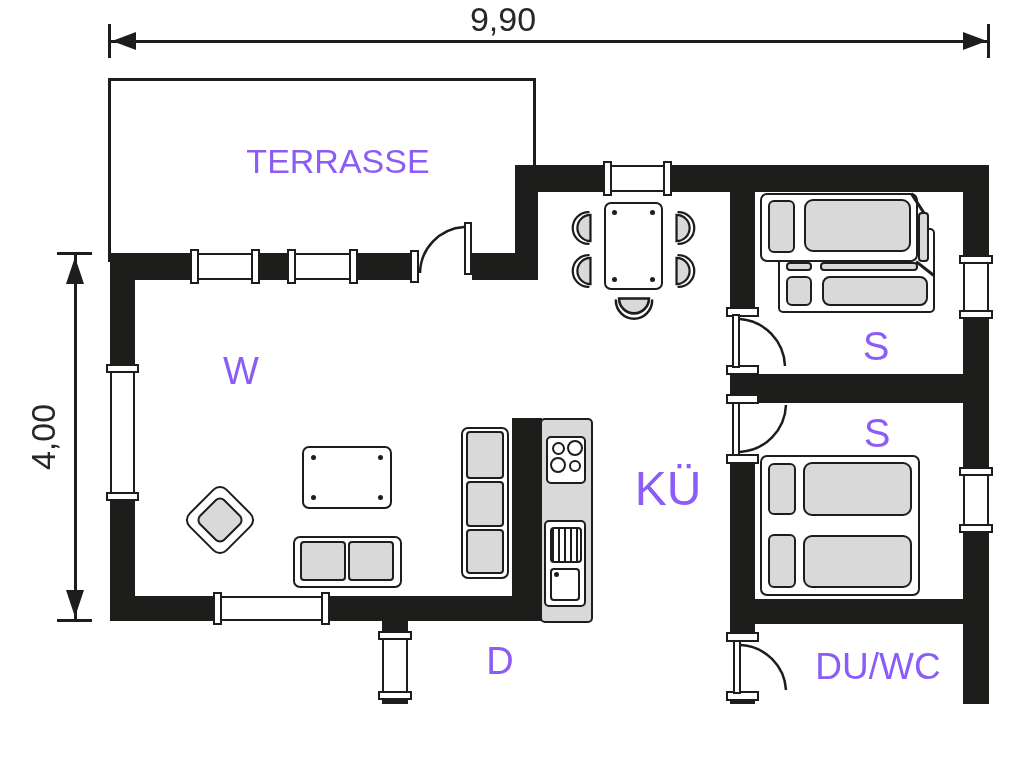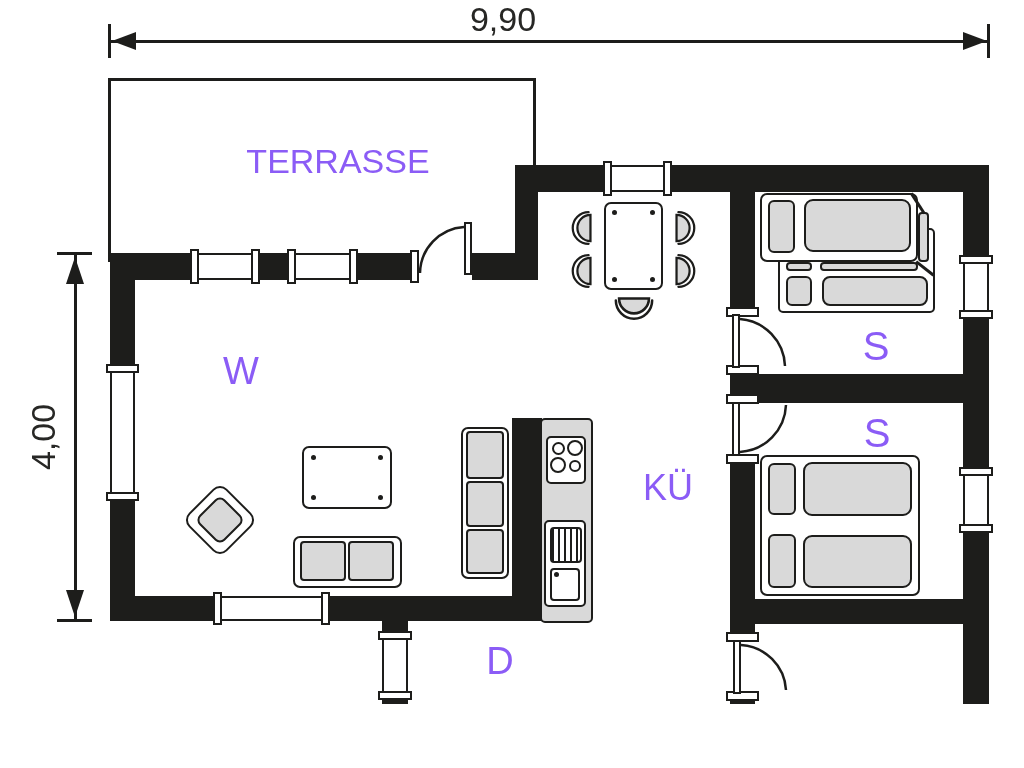--- a/index.html
+++ b/index.html
@@ -226,18 +226,19 @@
 
   <div class="dim-line" style="left:74px;top:254px;width:2.5px;height:366px;"></div>
   <div class="dim-tick" style="left:57px;top:252px;width:35px;height:2.5px;"></div>
   <div class="dim-tick" style="left:57px;top:619px;width:35px;height:2.5px;"></div>
   <div class="arrow" style="left:66px;top:257px;border-left:9px solid transparent;border-right:9px solid transparent;border-bottom:27px solid #1d1d1b;"></div>
   <div class="arrow" style="left:66px;top:590px;border-left:9px solid transparent;border-right:9px solid transparent;border-top:27px solid #1d1d1b;"></div>
   <div class="dim-label vert" style="left:43px;top:437px;font-size:34px;">4,00</div>
 
   <div class="room-label" style="left:338px;top:161px;font-size:34px;letter-spacing:0px;">TERRASSE</div>
   <div class="room-label" style="left:241px;top:371px;font-size:38px;">W</div>
-  <div class="room-label" style="left:668px;top:488px;font-size:36px;">KÜ</div>
+  <div class="room-label" style="left:668px;top:488px;font-size:48px;">KÜ</div>
   <div class="room-label" style="left:876px;top:346px;font-size:40px;">S</div>
   <div class="room-label" style="left:877px;top:433px;font-size:40px;">S</div>
   <div class="room-label" style="left:500px;top:661px;font-size:38px;">D</div>
+  <div class="room-label" style="left:878px;top:667px;font-size:37px;">DU/WC</div>
 
 </div>
 
 </body></html>

